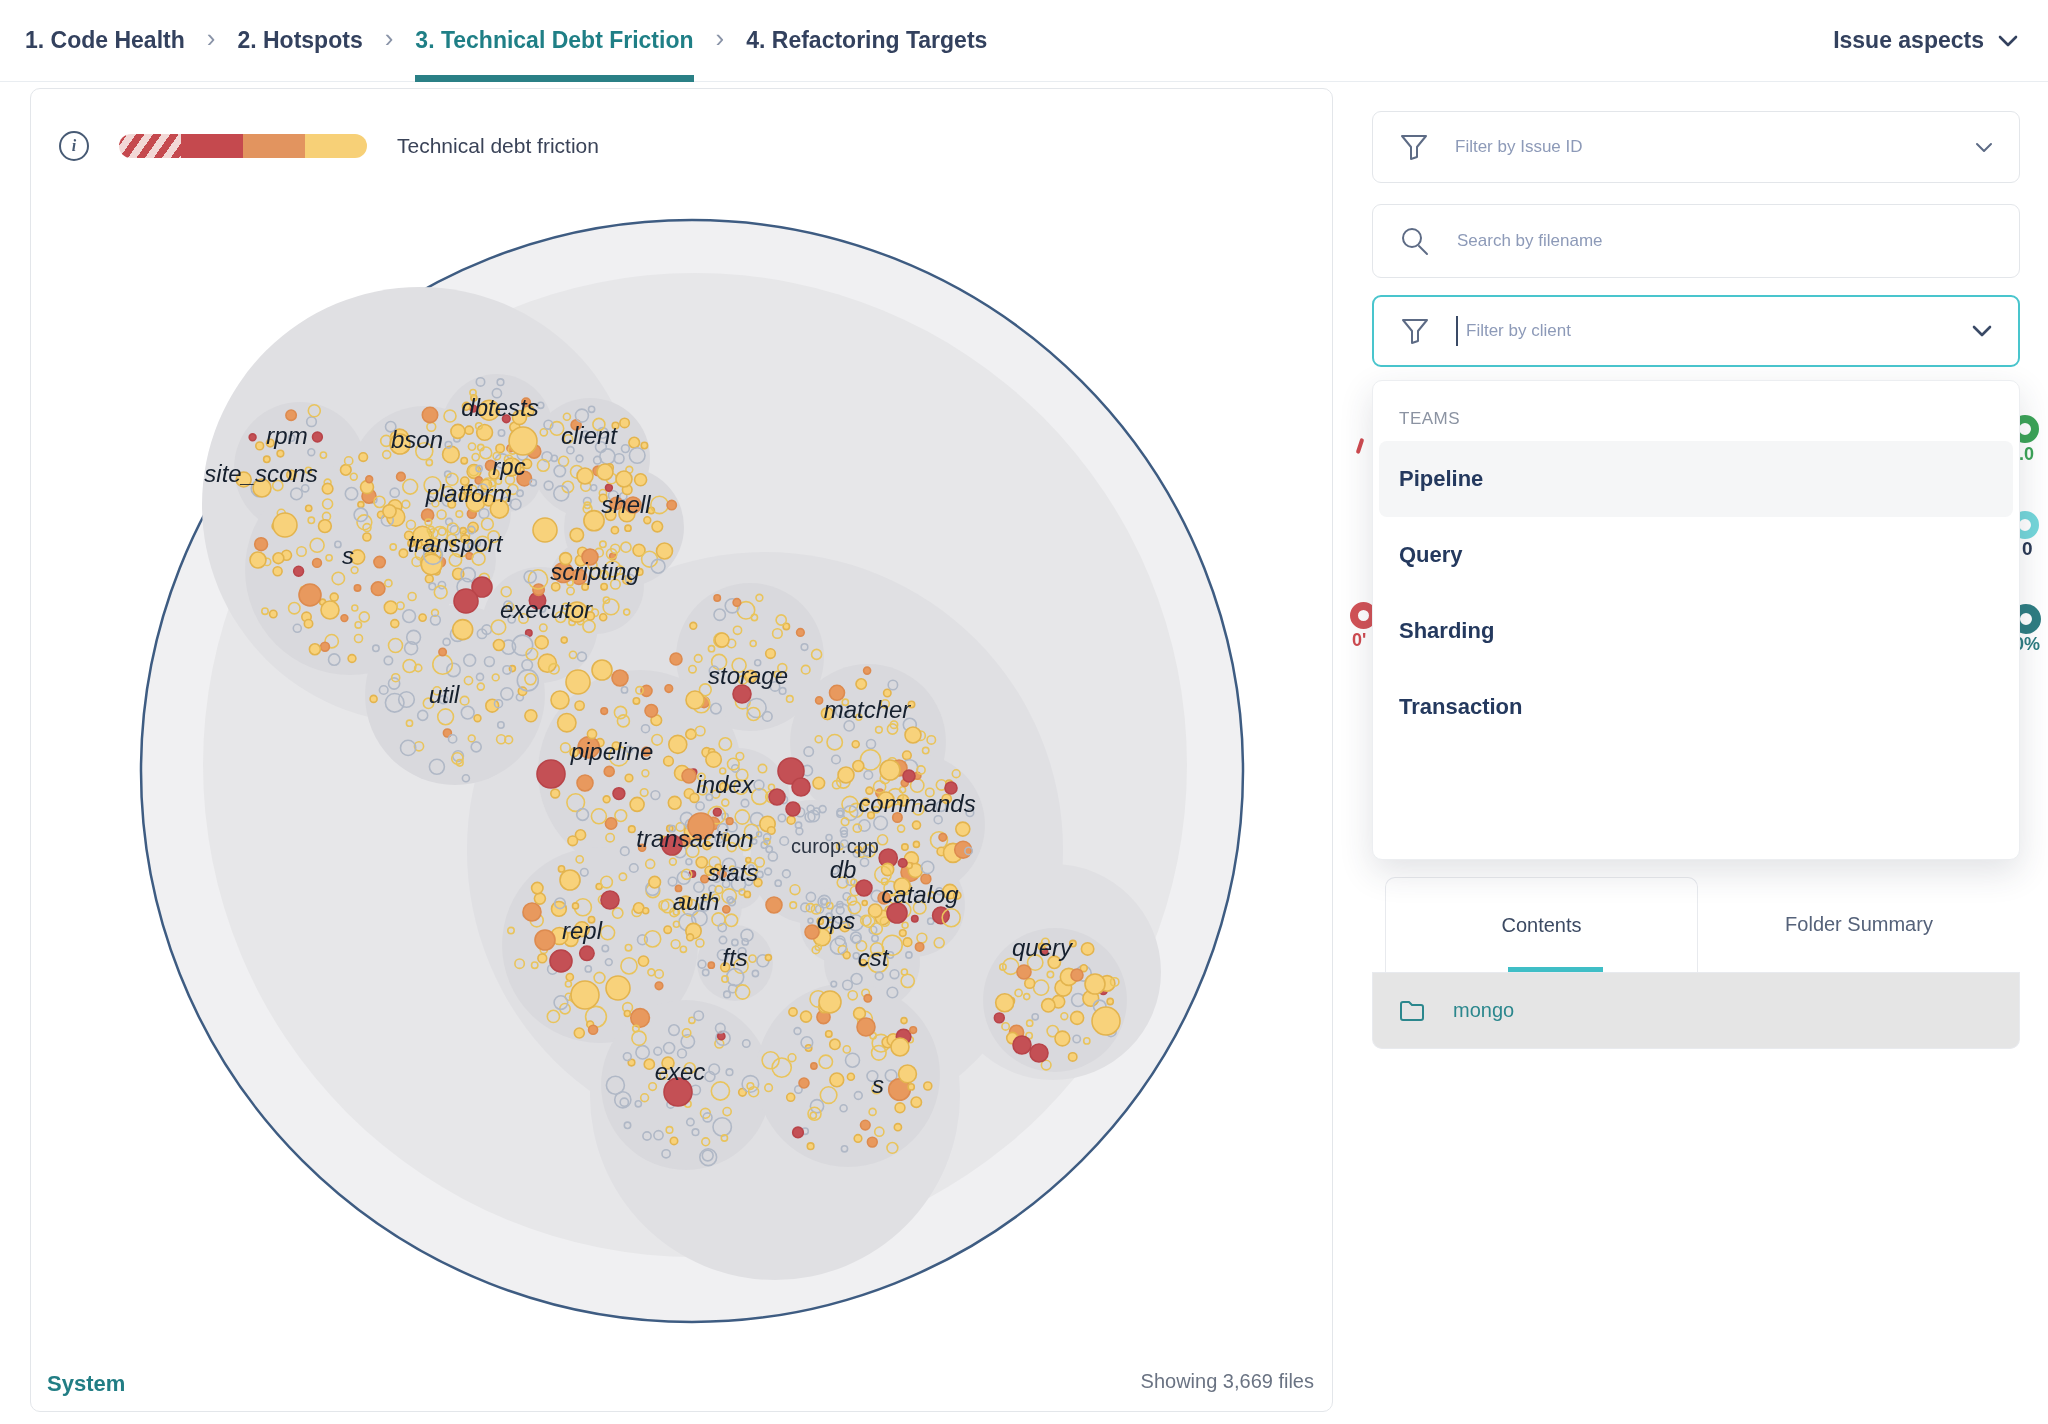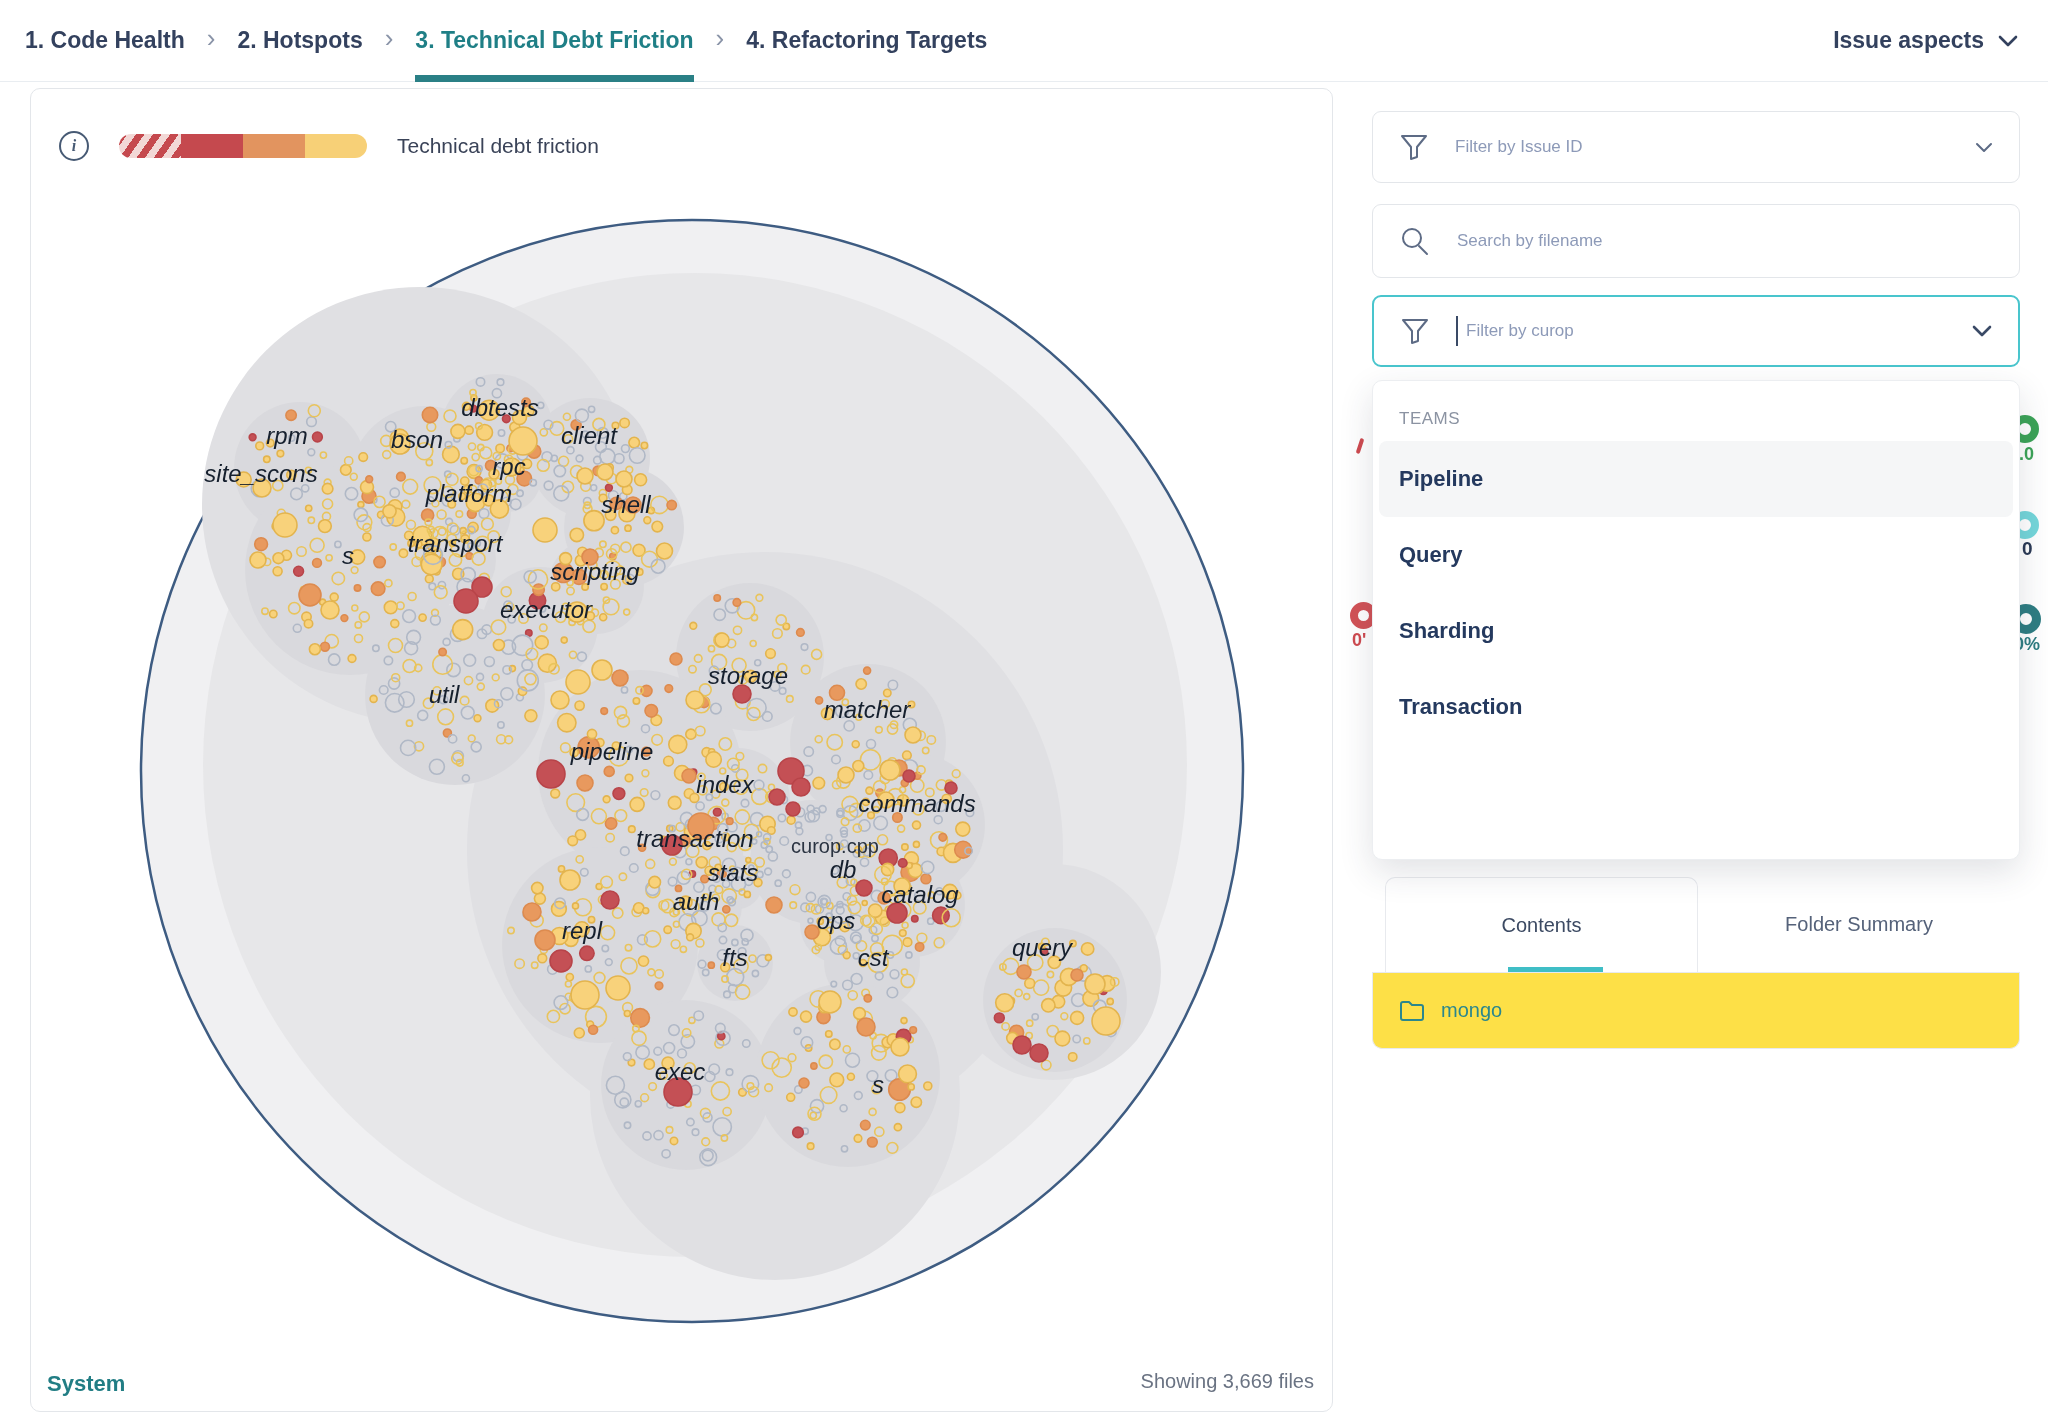--- a/index.html
+++ b/index.html
@@ -57,22 +57,22 @@
 
   
   .tabs-block{position:absolute;left:1372px;top:877px;width:648px;height:171px;z-index:2;}
   .tabbar-row{position:relative;height:95px;border-bottom:1px solid #e8eaee;}
   .tab{position:absolute;top:0;height:95px;display:flex;align-items:center;justify-content:center;
        font-size:20px;cursor:pointer;box-sizing:border-box;}
   .tab.active{left:13px;width:313px;background:#fff;border:1px solid #e8eaee;border-bottom:none;
               border-radius:10px 10px 0 0;color:#3c4a63;}
   .tab.inactive{left:326px;width:322px;color:#55627a;}
   .tab-underline{position:absolute;left:122px;bottom:0;width:95px;height:5px;background:#3fbec6;}
-  .contents-row{height:76px;background:#fde047;border:1px solid #e8eaee;border-top:none;
-                border-radius:0 0 10px 10px;display:flex;align-items:center;gap:16px;
+  .contents-row{height:76px;background:#e5e5e5;border:1px solid #e8eaee;border-top:none;
+                border-radius:0 0 10px 10px;display:flex;align-items:center;gap:28px;
                 padding-left:26px;box-sizing:border-box;cursor:pointer;}
   .contents-row .fname{font-size:20px;color:#2b878d;}
 </style>
 </head>
 <body>
 
 <div class="header">
   <div class="crumbs" id="crumbs">
       <div class="crumb">1. Code Health</div>
       <span class="crumb-sep">›</span>
@@ -1359,21 +1359,21 @@
     <line x1="20" y1="21" x2="28" y2="29" stroke="#5d6b85" stroke-width="2" stroke-linecap="round"></line>
   </svg>
   <span class="ph">Search by filename</span>
 </div>
 
 <div class="fbox focused" style="top:295px;height:72px;">
   <svg width="30" height="30" viewBox="0 0 30 30">
     <path d="M3 4 H27 L18 15 V25 L12 27 V15 Z" fill="none" stroke="#5d6b85" stroke-width="2" stroke-linejoin="round"></path>
   </svg>
   <span class="caret"></span>
-  <span class="ph">Filter by curop</span>
+  <span class="ph">Filter by client</span>
   <svg class="chev" width="20" height="12" viewBox="0 0 20 12">
     <polyline points="2,2 10,10 18,2" fill="none" stroke="#3a4a66" stroke-width="2.6" stroke-linecap="round" stroke-linejoin="round"></polyline>
   </svg>
 </div>
 
 <div id="frags">
     <div class="frag donut" style="left: 2011px; top: 415px; width: 28px; height: 28px; border: 8px solid rgb(59, 163, 87);"></div>
     <div class="frag txt" style="left: 2019px; top: 444px; color: rgb(59, 163, 87); font-size: 18px;">.0</div>
     <div class="frag donut" style="left: 2011px; top: 511px; width: 28px; height: 28px; border: 8px solid rgb(116, 214, 218);"></div>
     <div class="frag txt" style="left: 2022px; top: 538px; color: rgb(43, 58, 85); font-size: 19px;">0</div>

